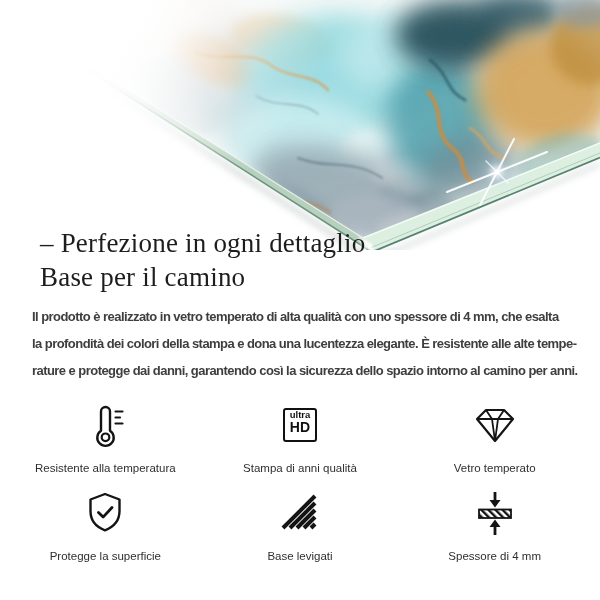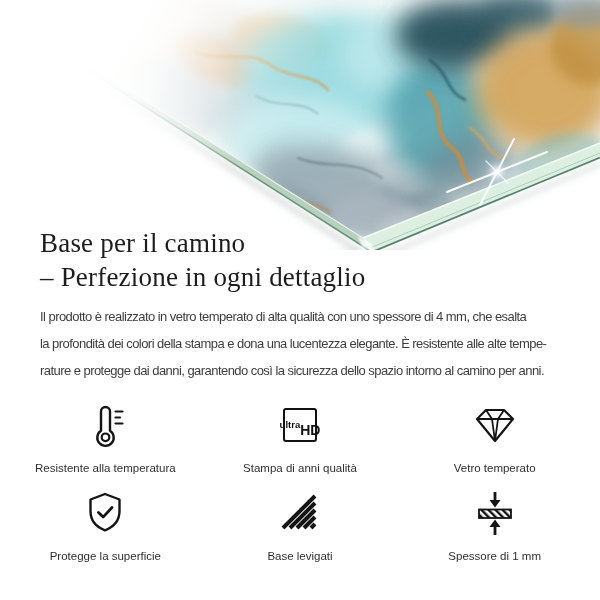--- a/index.html
+++ b/index.html
@@ -9,39 +9,39 @@
     font-family:"Liberation Sans", sans-serif;
     -webkit-font-smoothing:antialiased;
   }
   .hero{position:absolute;top:0;left:0;display:block;}
   .title{
     position:absolute;left:40px;top:226px;
     font-family:"Liberation Serif", serif;
     font-size:27px;line-height:34px;color:#1d1d1d;
     letter-spacing:0.2px;white-space:nowrap;
   }
-  .desc{position:absolute;left:40px;top:303px;}
+  .desc{position:absolute;left:32px;top:303px;font-weight:bold;}
   .desc-line{
     font-size:13px;line-height:27px;color:#3e3e3e;
     letter-spacing:-0.55px;white-space:nowrap;
   }
   .features{
     position:absolute;left:8px;top:398px;width:584px;
     display:grid;grid-template-columns:repeat(3,1fr);row-gap:12px;
   }
   .feature{display:flex;flex-direction:column;align-items:center;}
   .icon-box{height:54px;display:flex;align-items:center;justify-content:center;}
   .feature-label{font-size:11.5px;color:#2f2f2f;margin-top:10px;white-space:nowrap;}
   .hd-box{
     width:30px;height:30px;border:2.6px solid #101010;border-radius:3px;
-    display:flex;align-items:center;justify-content:center;
+    display:flex;flex-direction:column;align-items:center;justify-content:flex-start;
     color:#101010;font-weight:bold;
   }
   .hd-top{font-size:9.5px;line-height:10px;font-weight:700;}
-  .hd-bottom{font-size:14px;line-height:14px;font-weight:700;margin-top:10px;}
+  .hd-bottom{font-size:14px;line-height:14px;font-weight:700;}
   svg.ic{display:block;}
 </style>
 </head>
 <body>
 
 <svg class="hero" width="600" height="250" viewBox="0 0 600 250">
   <defs>
     <clipPath id="glassClip">
         <polygon points="50,0 600,0 600,143 363,238 79,59"></polygon>
       </clipPath>
@@ -128,22 +128,22 @@
     <circle cx="497" cy="172" r="12" fill="#bfe0ee" opacity="0.35" filter="url(#b6)"></circle>
     <circle cx="497" cy="172" r="6" fill="#ffffff" opacity="0.9" filter="url(#b3)"></circle>
     <path d="M447,192 L547,152" stroke="#ffffff" stroke-width="2" stroke-linecap="round" opacity="0.95"></path>
     <path d="M480,205 L514,139" stroke="#ffffff" stroke-width="2" stroke-linecap="round" opacity="0.9"></path>
     <path d="M486,161 L508,183" stroke="#ffffff" stroke-width="1.4" stroke-linecap="round" opacity="0.75"></path>
     <circle cx="497" cy="172" r="2.5" fill="#ffffff"></circle>
   </g>
 </svg>
 
 <div class="title">
+  <div>– Perfezione in ogni dettaglio</div>
   <div>Base per il camino</div>
-  <div>– Perfezione in ogni dettaglio</div>
 </div>
 
 <div class="desc">
   <div class="desc-line">Il prodotto è realizzato in vetro temperato di alta qualità con uno spessore di 4 mm, che esalta</div>
   <div class="desc-line">la profondità dei colori della stampa e dona una lucentezza elegante. È resistente alle alte tempe-</div>
   <div class="desc-line">rature e protegge dai danni, garantendo così la sicurezza dello spazio intorno al camino per anni.</div>
 </div>
 
 <div class="features">
 
@@ -211,16 +211,16 @@
             <rect x="0" y="0" width="2.4" height="5" fill="#141414"></rect>
           </pattern>
         </defs>
         <rect x="6" y="20.5" width="32" height="8.5" fill="url(#hatchP)" stroke="#141414" stroke-width="1.8"></rect>
         <path d="M22,3 V11" stroke="#141414" stroke-width="2.8"></path>
         <polygon points="22,18.5 16.5,11 27.5,11" fill="#141414"></polygon>
         <path d="M22,46 V38" stroke="#141414" stroke-width="2.8"></path>
         <polygon points="22,30.5 16.5,38 27.5,38" fill="#141414"></polygon>
       </svg>
     </div>
-    <div class="feature-label">Spessore di 1 mm</div>
+    <div class="feature-label">Spessore di 4 mm</div>
   </div>
 
 </div>
 
 </body></html>

